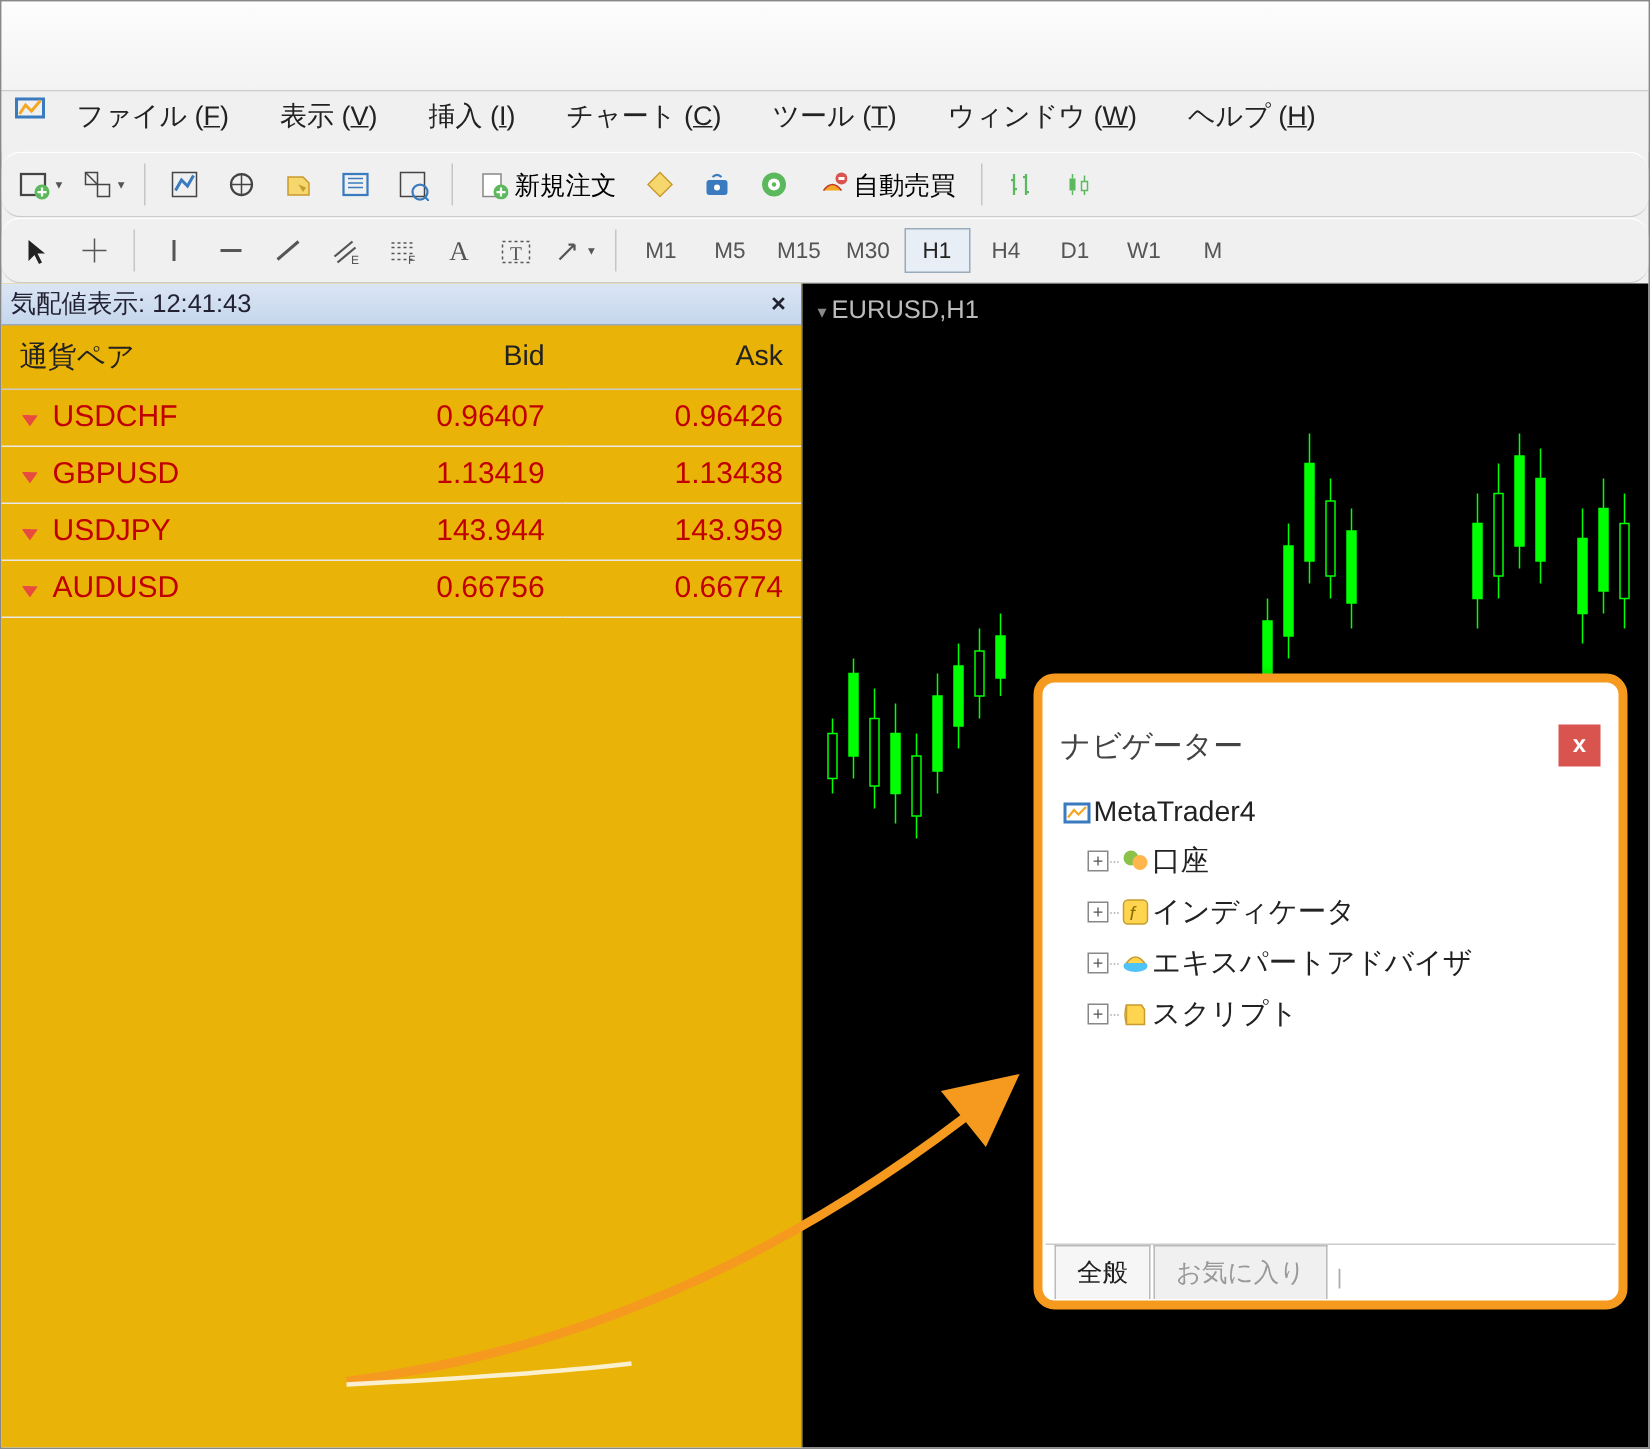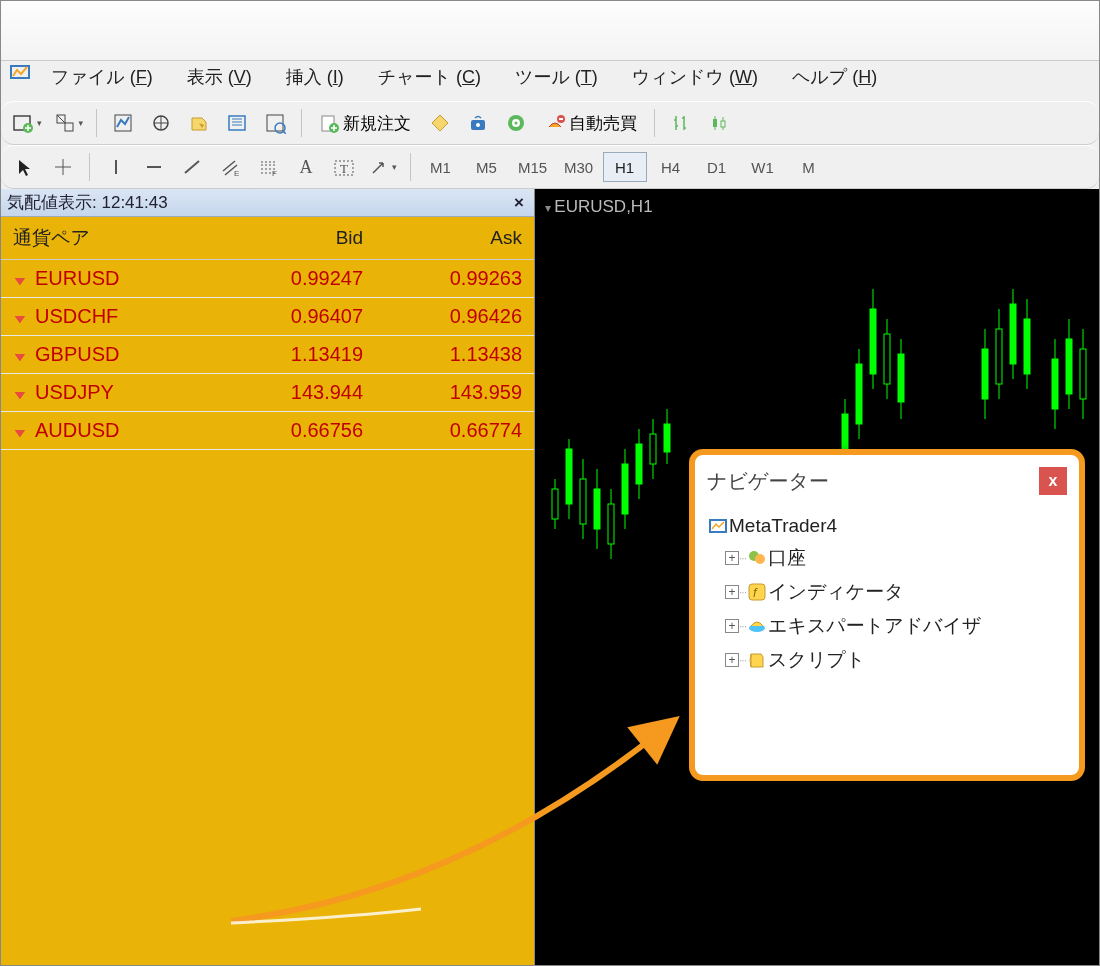--- a/index.html
+++ b/index.html
@@ -124,27 +124,27 @@
   .chart-label {
     position: absolute; top: 8px; left: 10px;
     color: #bbb; font-size: 17px;
   }
   .chart-label::before { content: "▾ "; color: #888; font-size: 12px; }
 
   
   .navigator {
     position: absolute;
     left: 688px; top: 448px;
-    width: 396px; height: 332px;
+    width: 396px; height: 424px;
     background: #fff;
     border: 6px solid #f59a1f;
     border-radius: 14px;
     box-shadow: 0 2px 8px rgba(0,0,0,.3);
     display: flex; flex-direction: column;
-    padding: 4px 2px 2px 2px;
+    padding: 20px 2px 2px 2px;
   }
   .nav-header {
     display: flex; justify-content: space-between; align-items: center;
     padding: 8px 10px 10px 10px;
   }
   .nav-title { font-size: 20px; color: #444; }
   .nav-close {
     width: 28px; height: 28px;
     background: #d9534f; color: #fff;
     display: flex; align-items: center; justify-content: center;
@@ -399,29 +399,20 @@
     </div>
     <table class="mw-table">
       <thead>
         <tr>
           <th>通貨ペア</th>
           <th class="r">Bid</th>
           <th class="r">Ask</th>
         </tr>
       </thead>
       <tbody id="mw-body">
-          <tr>
-            <td class="mw-sym"><span class="mw-arrow"><svg width="14" height="14">
-                  <path d="M7 12 L2 5 L12 5 Z" fill="#d9534f"></path>
-                  <path d="M7 12 L2 5 L7 5 Z" fill="#f0a"></path>
-                  <path d="M7 12 L2 5 L12 5 Z" fill="#e74c3c"></path>
-                </svg></span>EURUSD</td>
-            <td class="r mw-price">0.99247</td>
-            <td class="r mw-price">0.99263</td>
-          </tr>
           <tr>
             <td class="mw-sym"><span class="mw-arrow"><svg width="14" height="14">
                   <path d="M7 12 L2 5 L12 5 Z" fill="#d9534f"></path>
                   <path d="M7 12 L2 5 L7 5 Z" fill="#f0a"></path>
                   <path d="M7 12 L2 5 L12 5 Z" fill="#e74c3c"></path>
                 </svg></span>USDCHF</td>
             <td class="r mw-price">0.96407</td>
             <td class="r mw-price">0.96426</td>
           </tr>
           <tr>
@@ -573,13 +564,18 @@
           <span class="tree-icon">
             <svg width="20" height="20">
               <path d="M4 4 h10 l2 3 v10 h-12 z" fill="#ffd54f" stroke="#c89b2e"></path>
               <path d="M4 4 Q2 10 4 17" fill="none" stroke="#c89b2e"></path>
             </svg>
           </span>
           <span>スクリプト</span>
         </div>
       </div>
   </div>
+  <div class="nav-tabs">
+    <div class="nav-tab">全般</div>
+    <div class="nav-tab inactive">お気に入り</div>
+    <span style="color:#aaa;padding:6px 4px;">|</span>
+  </div>
 </div>
 
 </body></html>

